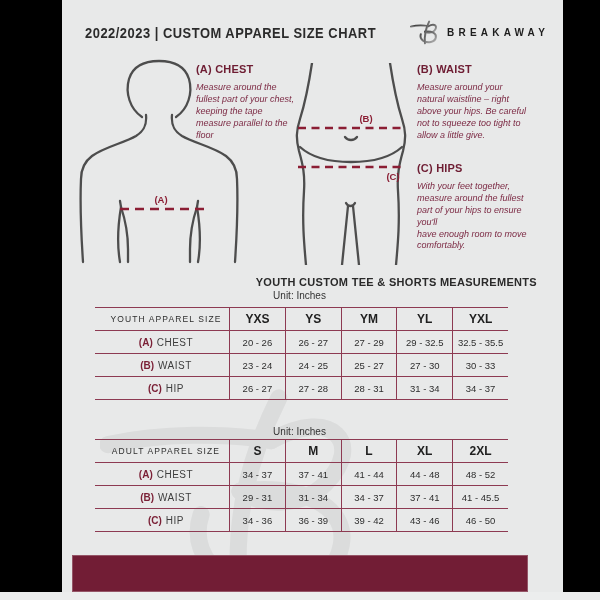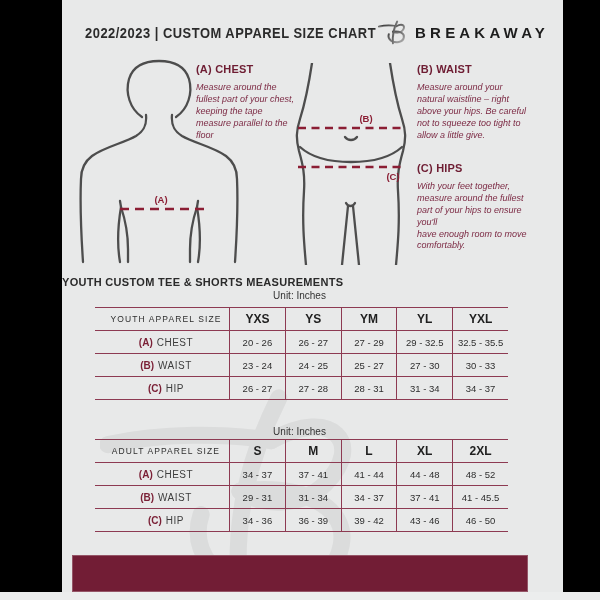--- a/index.html
+++ b/index.html
@@ -16,38 +16,38 @@
 
   
   #doc-title {
     position:absolute; left:23px; top:24px;
     font-size:15px; font-weight:bold; color:#2b2b2b;
     letter-spacing:0.6px; white-space:nowrap;
     transform:scaleX(0.86); transform-origin:left center;
   }
   #brand { position:absolute; right:14px; top:19px; display:flex; align-items:center; }
   #brand-logo { width:30px; height:27px; margin-right:7px; }
-  #brand-name { font-size:15px; font-weight:bold; color:#1d1d1d; letter-spacing:4.2px; }
+  #brand-name { font-size:10px; font-weight:bold; color:#1d1d1d; letter-spacing:4.2px; }
 
   
   .fig { position:absolute; }
   #fig-torso { left:12px; top:57px; width:170px; height:208px; }
   #fig-lower { left:230px; top:63px; width:120px; height:202px; }
 
   
   .instr { position:absolute; }
   .instr h3 { margin:0; font-size:11px; font-weight:bold; color:#6e1d33; letter-spacing:0.2px; }
   .instr p  { margin:7px 0 0 0; font-size:9px; font-style:italic; color:#7c2a44;
               line-height:1.32; white-space:pre-line; }
   #instr-chest { left:134px; top:63px; width:103px; }
   #instr-waist { left:355px; top:63px; width:112px; }
   #instr-hips  { left:355px; top:162px; width:112px; }
 
   
-  .sec-title { position:absolute; left:0; width:475px; text-align:left;
+  .sec-title { position:absolute; left:0; width:475px; text-align:right;
                font-size:11px; font-weight:bold; color:#2a2a2a; letter-spacing:0.3px; }
   .sec-unit  { position:absolute; left:0; width:475px; text-align:center;
                font-size:10px; color:#333; }
   #youth-title { top:276px; } #youth-unit { top:290px; }
   #adult-title { top:412px; } #adult-unit { top:426px; }
 
   
   .size-table { position:absolute; left:33px; width:413px; }
   #youth-table { top:307px; } #adult-table { top:439px; }
   .t-row { display:grid; grid-template-columns:134px repeat(5,1fr); height:22px;

